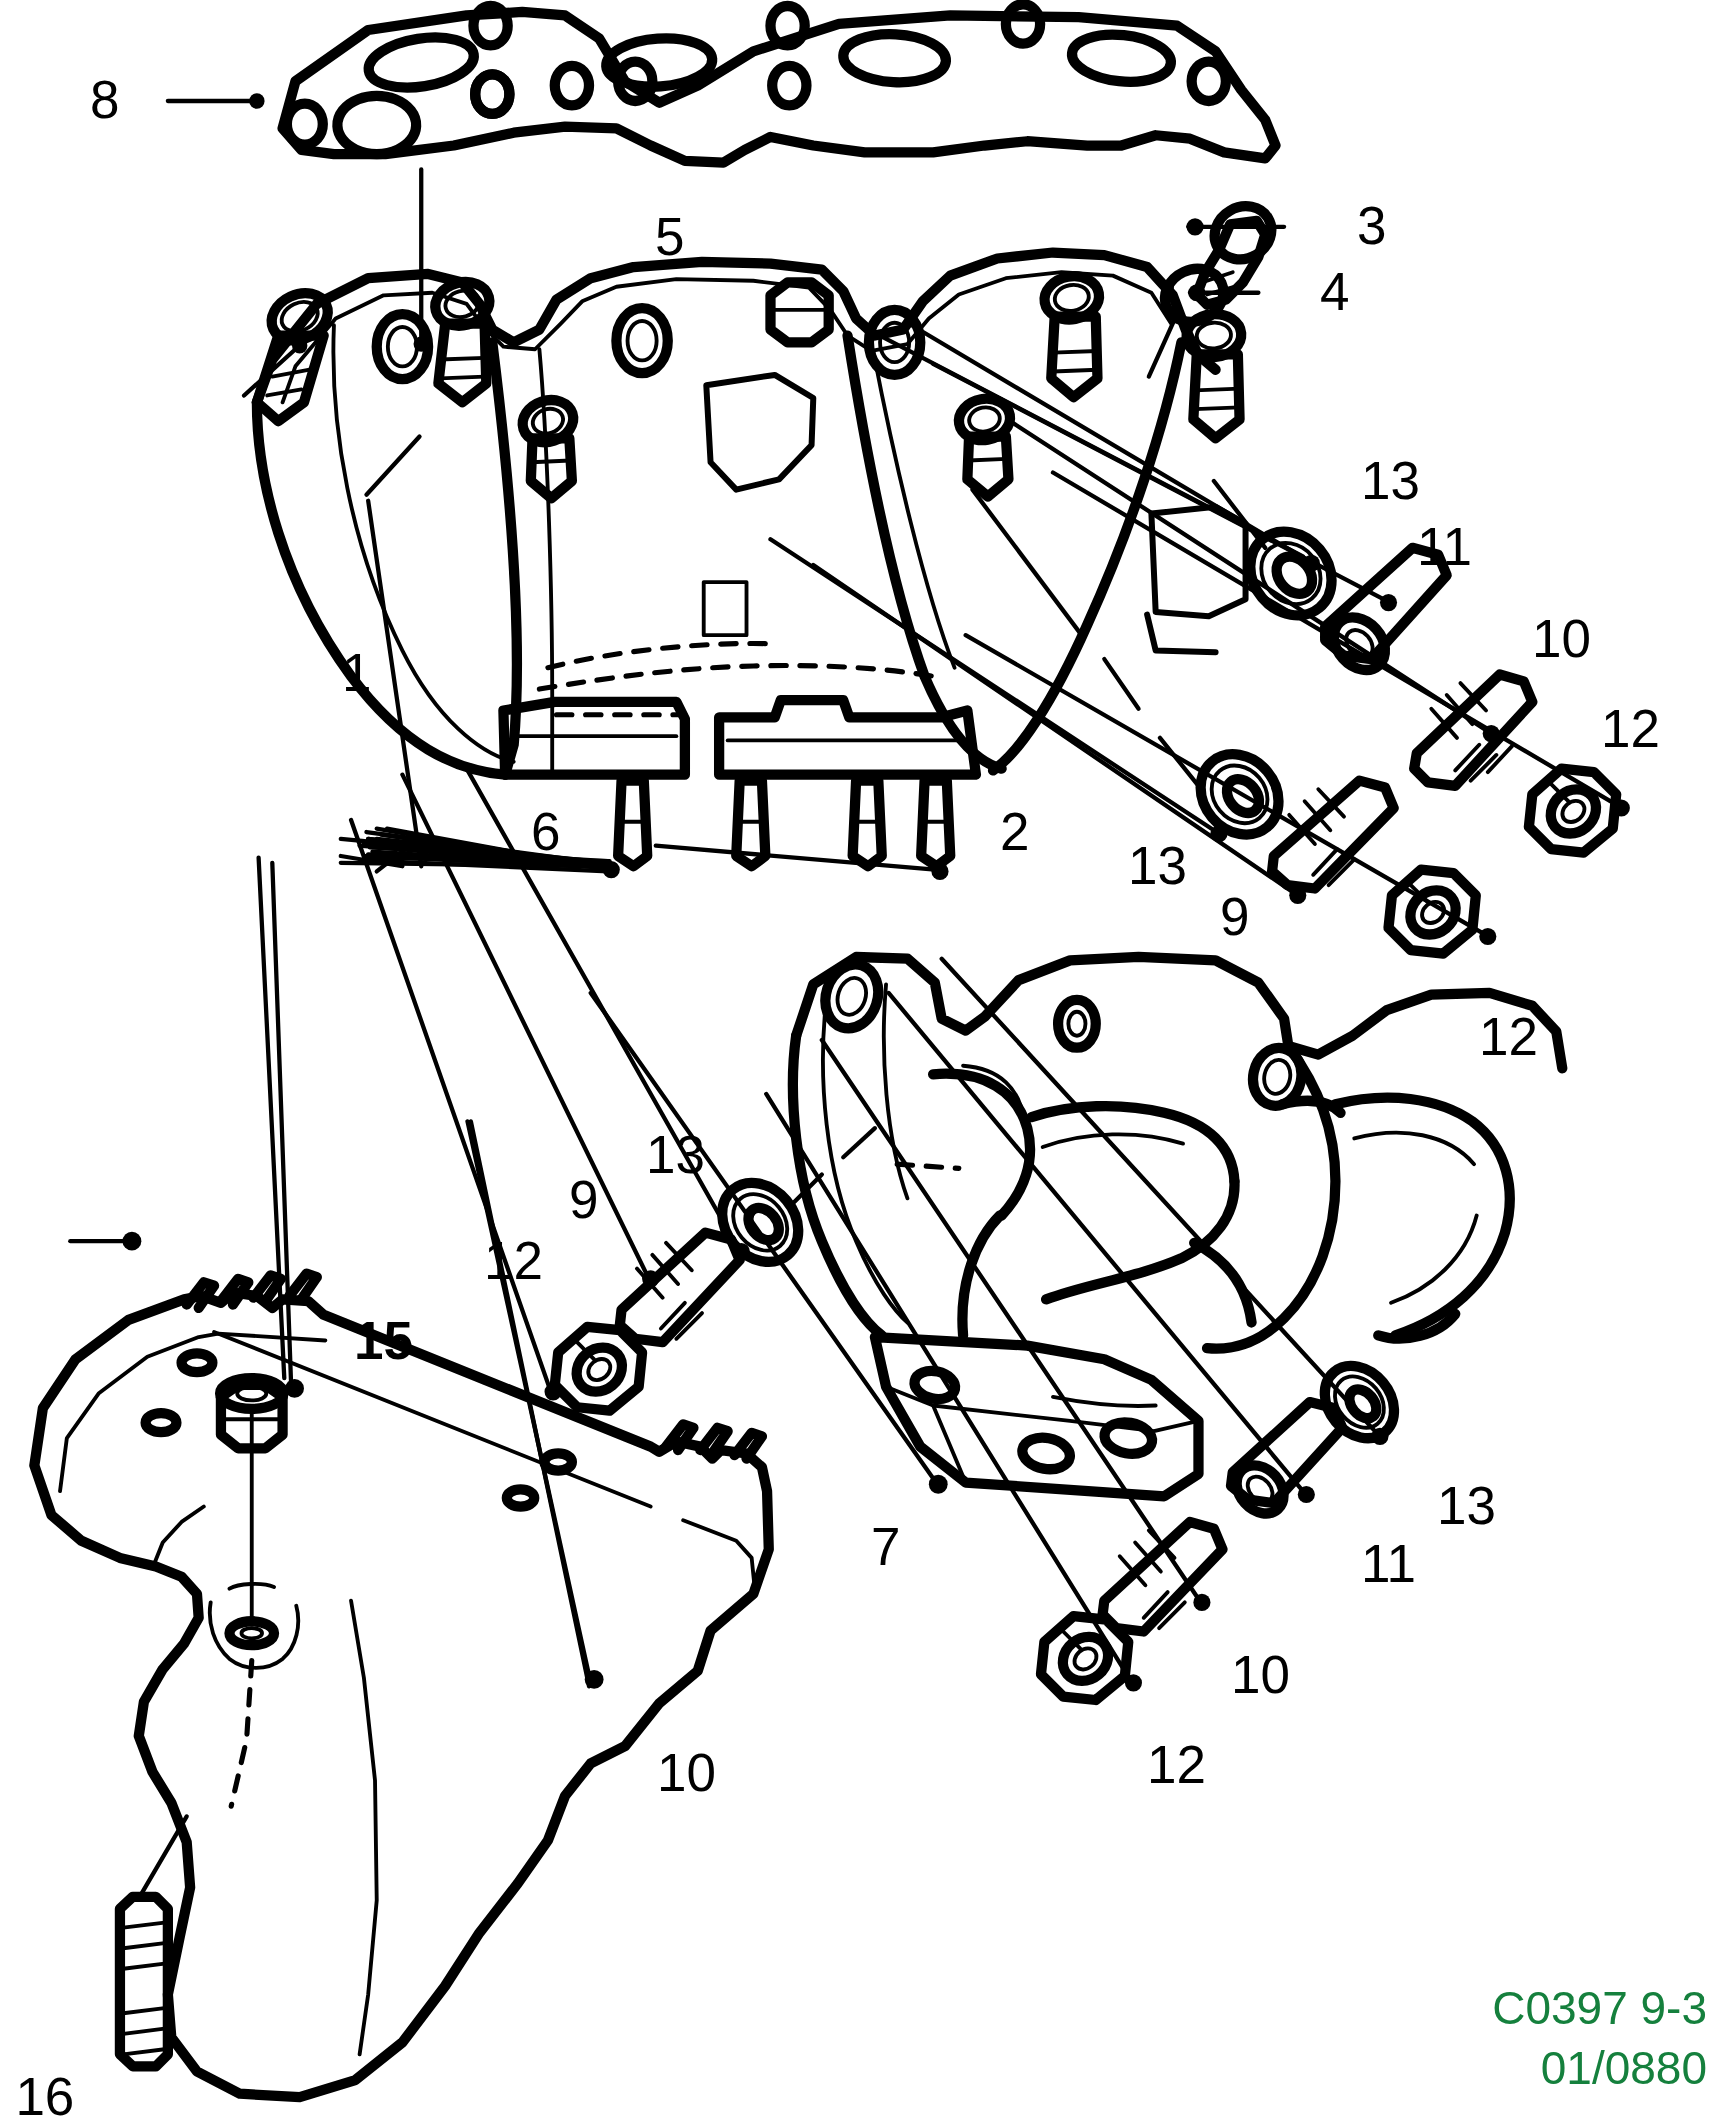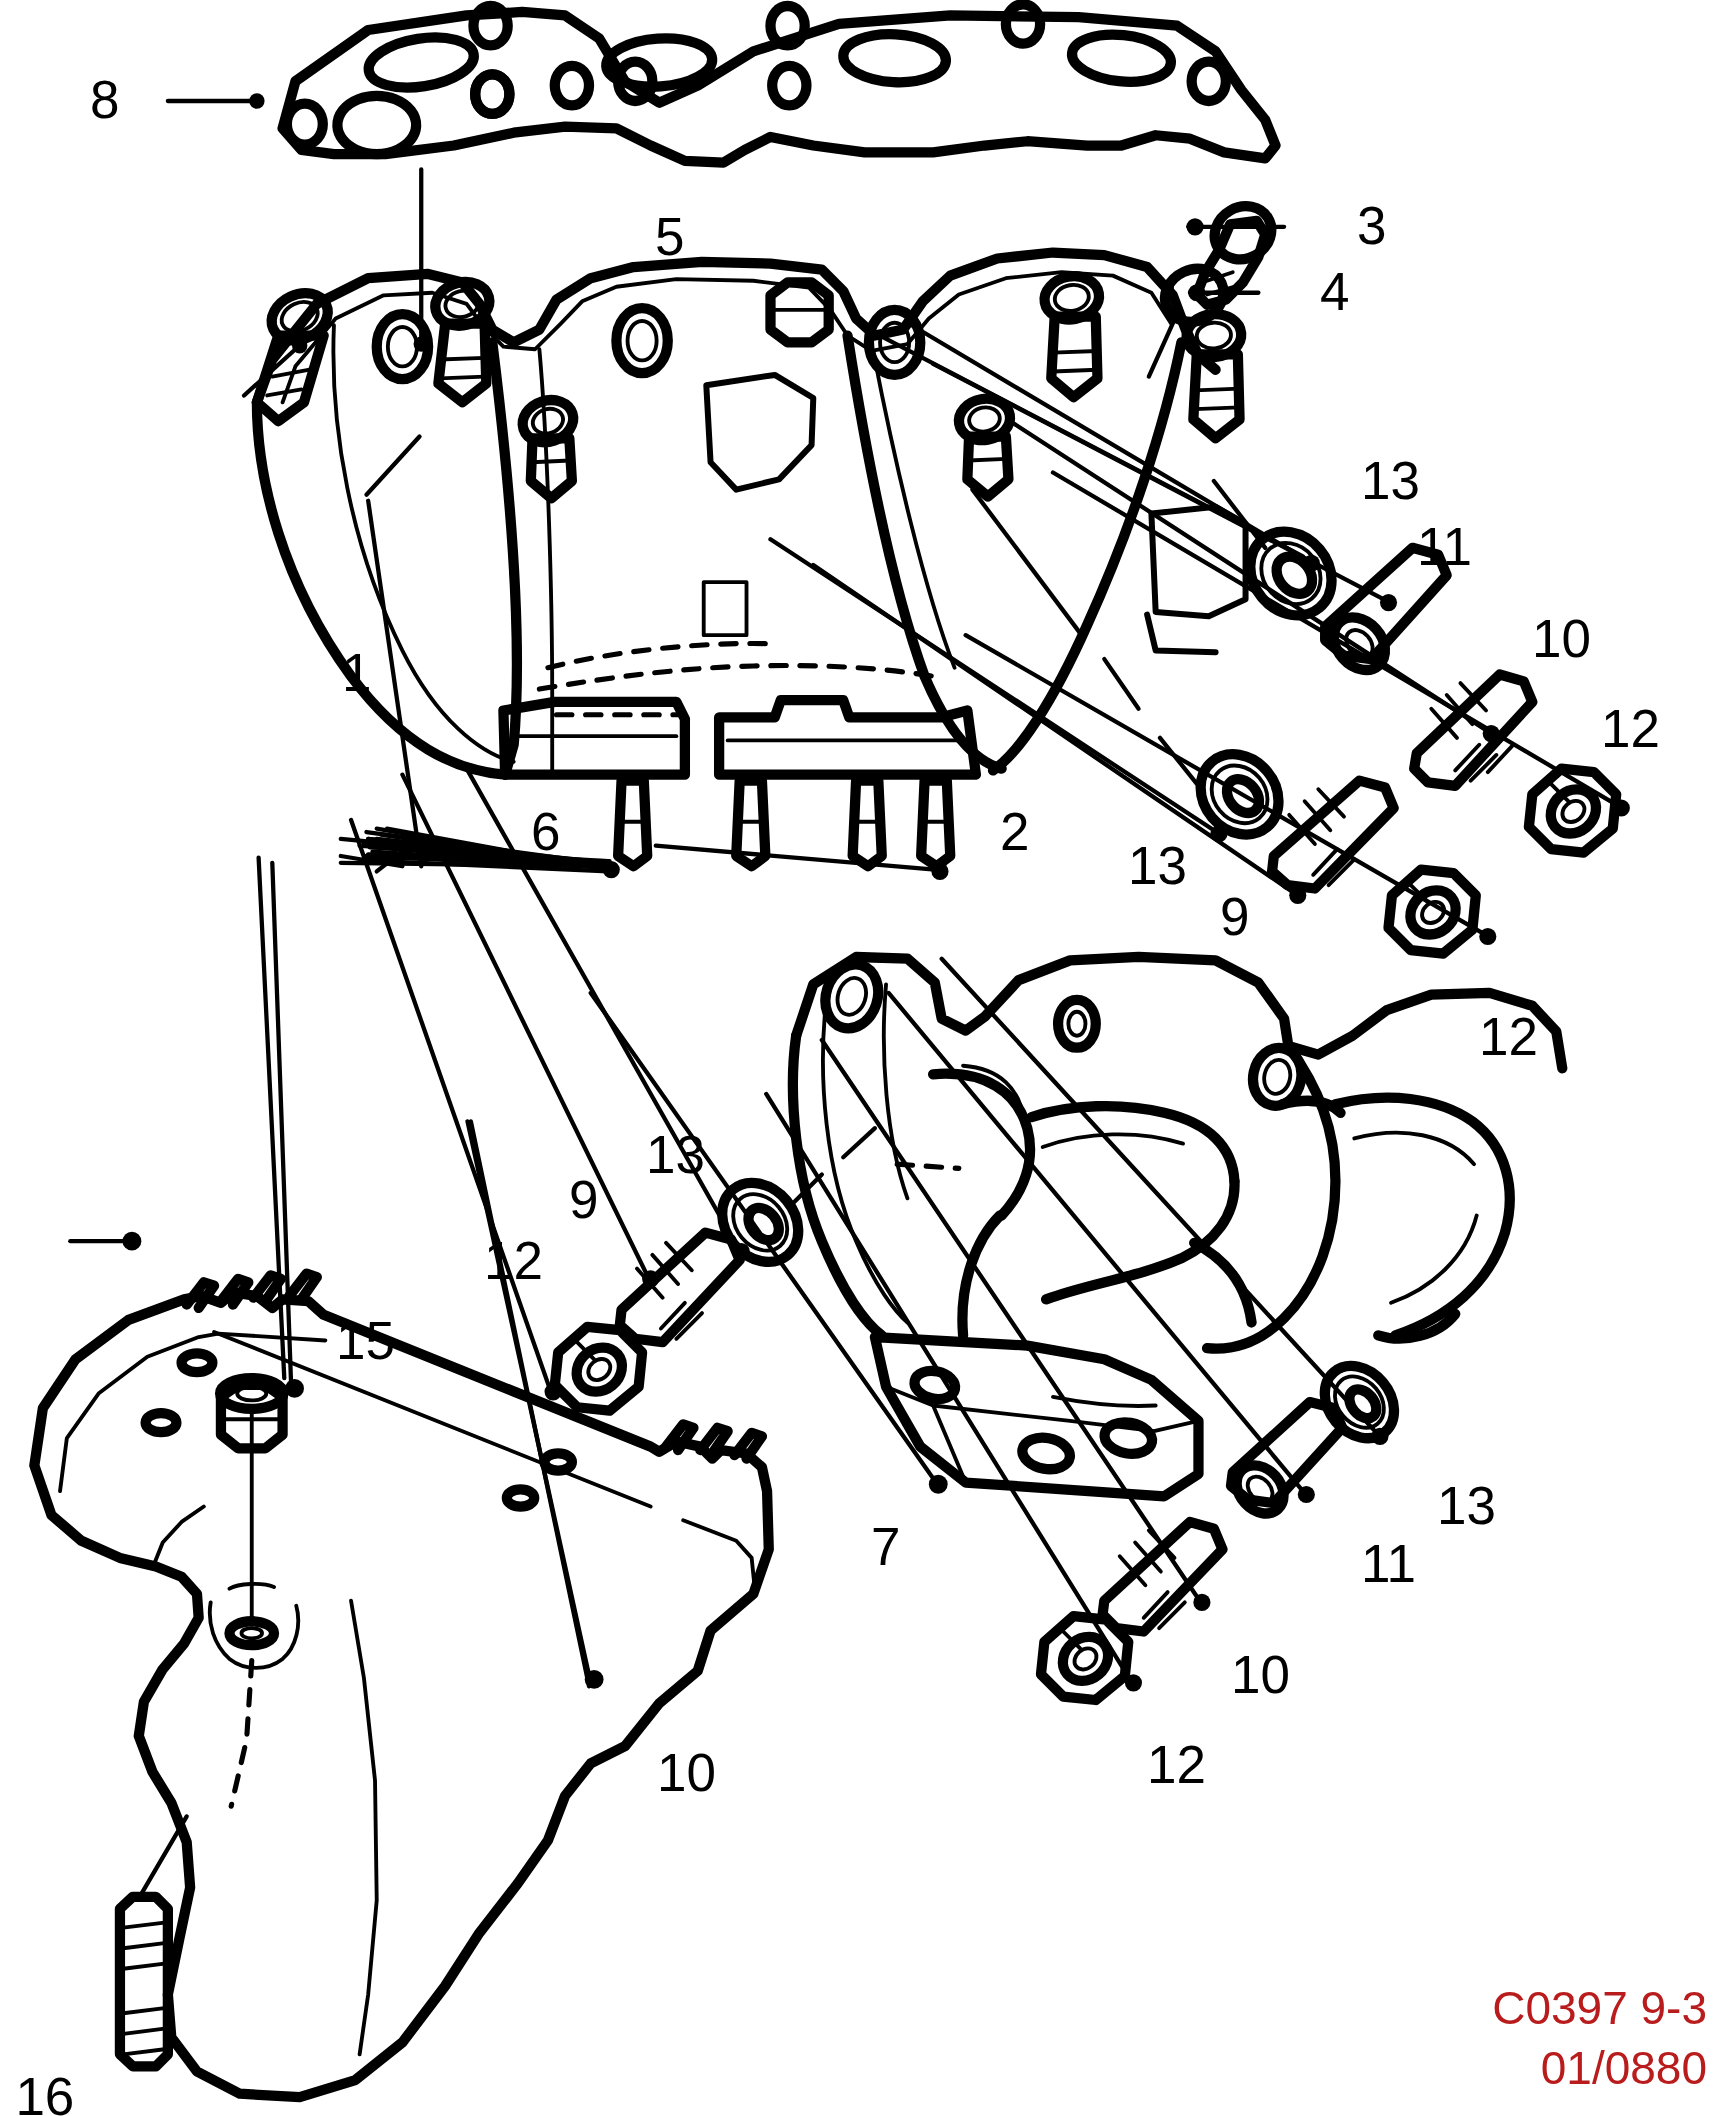--- a/index.html
+++ b/index.html
@@ -35,21 +35,21 @@
     user-select: none;
   }
   #footer-block {
     position: absolute;
     right: 24px;
     bottom: 17px;
     text-align: right;
     font-family: "Liberation Sans", sans-serif;
     font-size: 46px;
     line-height: 1.30;
-    color: #b91c1c;
+    color: #15803d;
     white-space: nowrap;
   }
   .footer-line { display: block; }
 </style>
 </head>
 <body>
 
 <div id="page">
 
   <svg id="diagram-svg" viewBox="0 0 2022 2472" xmlns="http://www.w3.org/2000/svg">
@@ -579,21 +579,21 @@
   <div class="callout-label" style="left:1220px; top:890px;">9</div>
   <div class="callout-label" style="left:1479px; top:1010px;">12</div>
   <div class="callout-label" style="left:646px; top:1128px;">13</div>
   <div class="callout-label" style="left:569px; top:1173px;">9</div>
   <div class="callout-label" style="left:484px; top:1234px;">12</div>
   <div class="callout-label" style="left:871px; top:1520px;">7</div>
   <div class="callout-label" style="left:1437px; top:1479px;">13</div>
   <div class="callout-label" style="left:1361px; top:1537px;">11</div>
   <div class="callout-label" style="left:1231px; top:1648px;">10</div>
   <div class="callout-label" style="left:1147px; top:1738px;">12</div>
-  <div class="callout-label" style="left:336px; top:1314px;">15</div>
+  <div class="callout-label" style="left:354px; top:1314px;font-weight:bold;">15</div>
   <div class="callout-label" style="left:657px; top:1746px;">10</div>
   <div class="callout-label" style="left:15.4px; top:2070px;">16</div>
 
   <div id="footer-block">
     <span class="footer-line">C0397 9-3</span>
     <span class="footer-line">01/0880</span>
   </div>
 
 </div>
 

